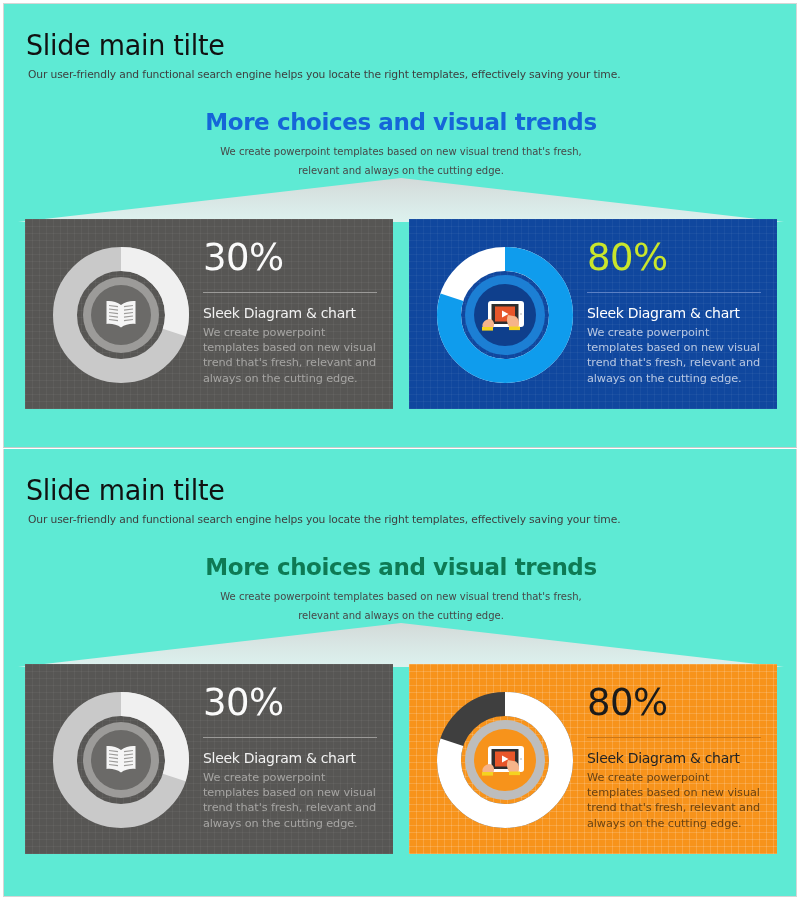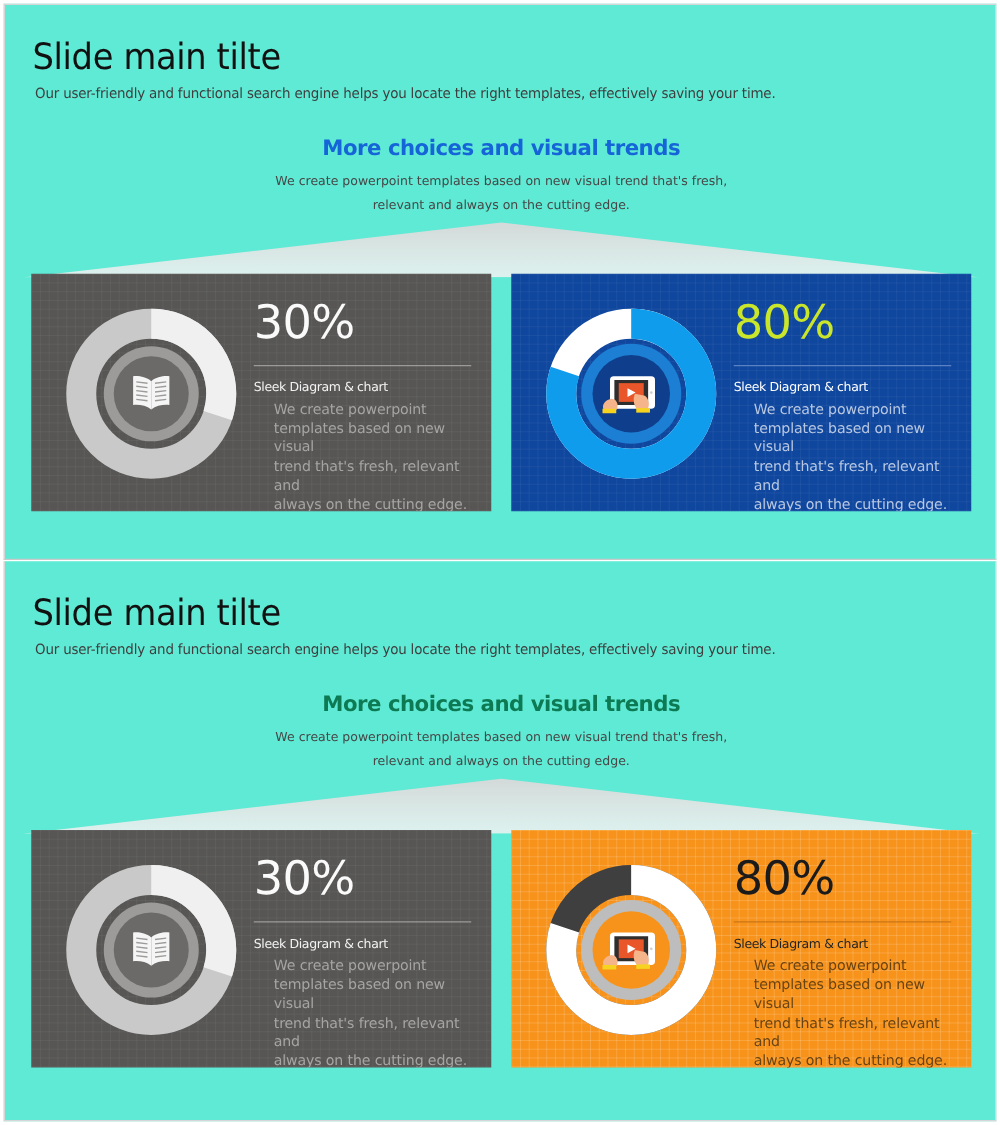--- a/index.html
+++ b/index.html
@@ -31,21 +31,21 @@
   }
   .slide-sub {
     position: absolute; left: 24px; top: 64px;
     font-size: 11.3px; color: #3e3e3e; letter-spacing: -0.15px;
     font-family: "DejaVu Sans", sans-serif;
     transform: scaleX(0.95); transform-origin: left center;
   }
 
   .center-block { position: absolute; left: 0; width: 794px; text-align: center; }
   .center-title {
-    font-size: 17px; font-weight: 700; letter-spacing: -0.4px;
+    font-size: 23px; font-weight: 700; letter-spacing: -0.4px;
     font-family: "DejaVu Sans", sans-serif;
   }
   .center-desc {
     margin-top: 7px;
     font-size: 10px; line-height: 19px; color: #474747;
     font-family: "DejaVu Sans", sans-serif;
   }
   .center-desc span { display:block; }
 
   
@@ -90,29 +90,29 @@
     position: absolute; left: 178px; top: 18px; width: 176px;
   }
   .pct {
     font-size: 37px; font-weight: 400; line-height: 42px;
     letter-spacing: -0.5px;
     font-family: "DejaVu Sans", sans-serif;
   }
   .rule { height: 1px; margin-top: 13px; width: 174px; }
   .card-h {
     margin-top: 12px;
-    font-size: 10px; letter-spacing: -0.3px;
+    font-size: 14px; letter-spacing: -0.3px;
     font-family: "DejaVu Sans", sans-serif;
   }
   .card-p {
     margin-top: 4px;
     font-size: 11.3px; line-height: 15.2px; letter-spacing: -0.1px;
     font-family: "DejaVu Sans", sans-serif;
   }
-  .card-p span { display:block;margin-left:16px; }
+  .card-p span { display:block; }
 
   
   .card.darkgray .pct   { color:#fafafa; }
   .card.darkgray .rule  { background:#9b9a98; }
   .card.darkgray .card-h{ color:#f2f2f2; }
   .card.darkgray .card-p{ color:#a6a5a3; }
 
   .card.blue .pct    { color:#c9e62b; }
   .card.blue .rule   { background:#5b80c4; }
   .card.blue .card-h { color:#ffffff; }

